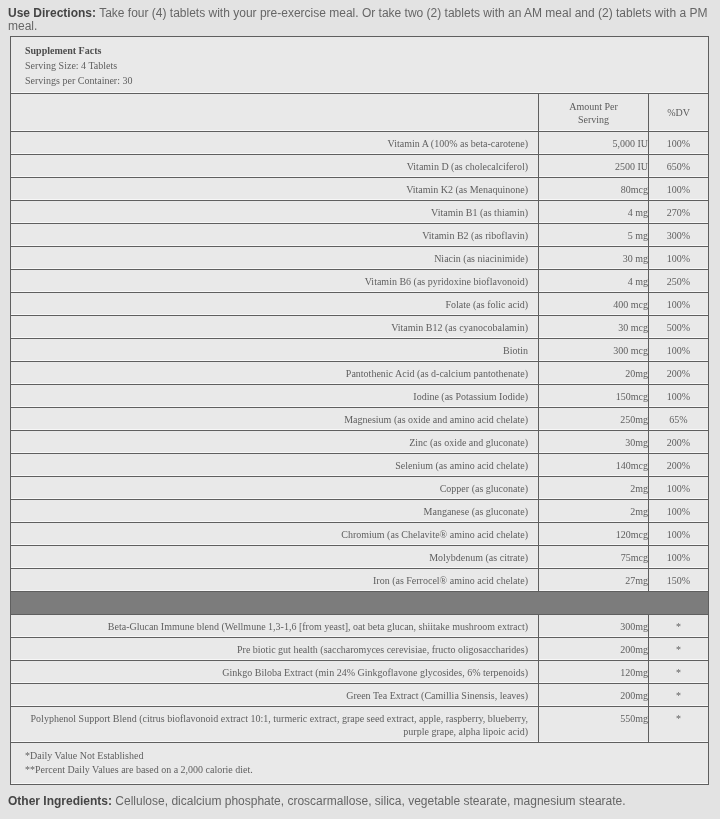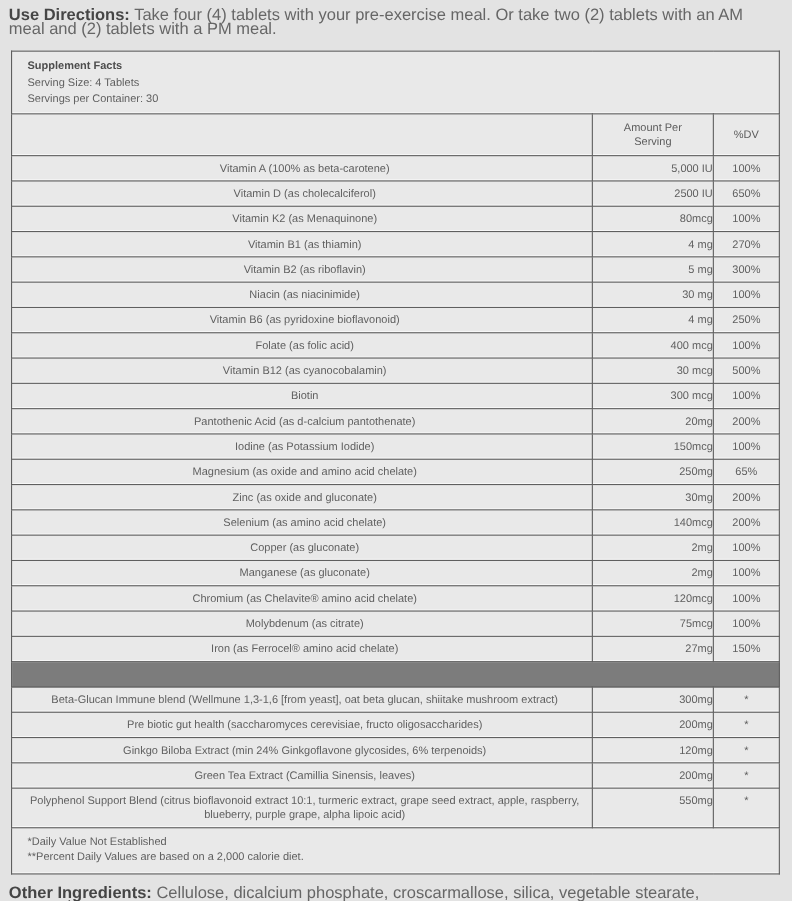--- a/index.html
+++ b/index.html
@@ -4,46 +4,46 @@
 <style>
   * { box-sizing: border-box; margin: 0; padding: 0; }
   html, body { width: 720px; height: 819px; overflow: hidden; }
   body {
     background: #e3e3e3;
     font-family: "Liberation Sans", sans-serif;
     color: #5f5f5f;
     -webkit-font-smoothing: antialiased;
   }
   .para {
-    font-size: 15px;
+    font-size: 12px;
     line-height: 13px;
     color: #666;
     padding: 7px 8px 0 8px;
   }
   .para b { color: #454545; }
-  .facts-wrap { margin: 13px 0 0 10px; }
+  .facts-wrap { margin: 3px 0 0 10px; font-family: Liberation Serif, serif; }
   table.facts {
     width: 698px;
     border-collapse: collapse;
     table-layout: fixed;
     background: #e9e9e9;
     border: 1px solid #454545;
     font-size: 10px;
   }
   table.facts td {
     border: 1px solid #5f5f5f;
     vertical-align: top;
     box-shadow: inset 0 -1px 0 rgba(248,248,248,0.9);
   }
   tr.info-row td { padding: 6px 14px 5px 14px; line-height: 15px; }
   tr.info-row .title { font-weight: bold; color: #4d4d4d; }
   tr.col-head td { height: 38px; vertical-align: middle; text-align: center; line-height: 13px; color: #5c5c5c; }
   tr.col-head .wrap { width: 70px; margin: 0 auto; }
   tr.row td { height: 23px; padding-top: 5px; padding-bottom: 4px; line-height: 13px; }
-  tr.row td.name { padding-left: 15px; padding-right: 10px; text-align: center; }
+  tr.row td.name { padding-left: 15px; padding-right: 10px; text-align: right; }
   tr.row td.amt { text-align: right; }
   tr.row td.dv { text-align: center; }
   tr.divider-row td { height: 23px; background: #7c7c7c; box-shadow: none; }
   tr.footnotes td { padding: 6px 14px 7px 14px; line-height: 14px; }
   .other { padding-top: 10px; padding-left: 8px; }
 </style>
 </head>
 <body>
 
 <div class="para">

